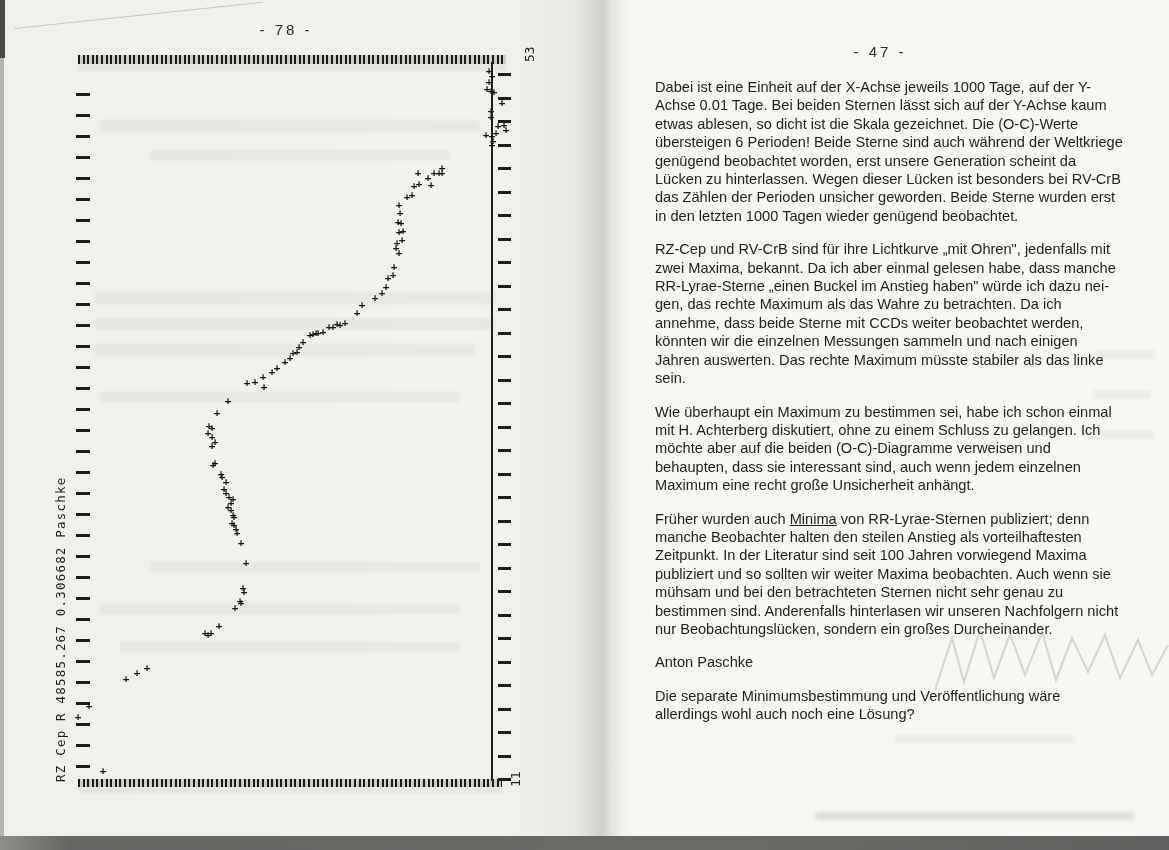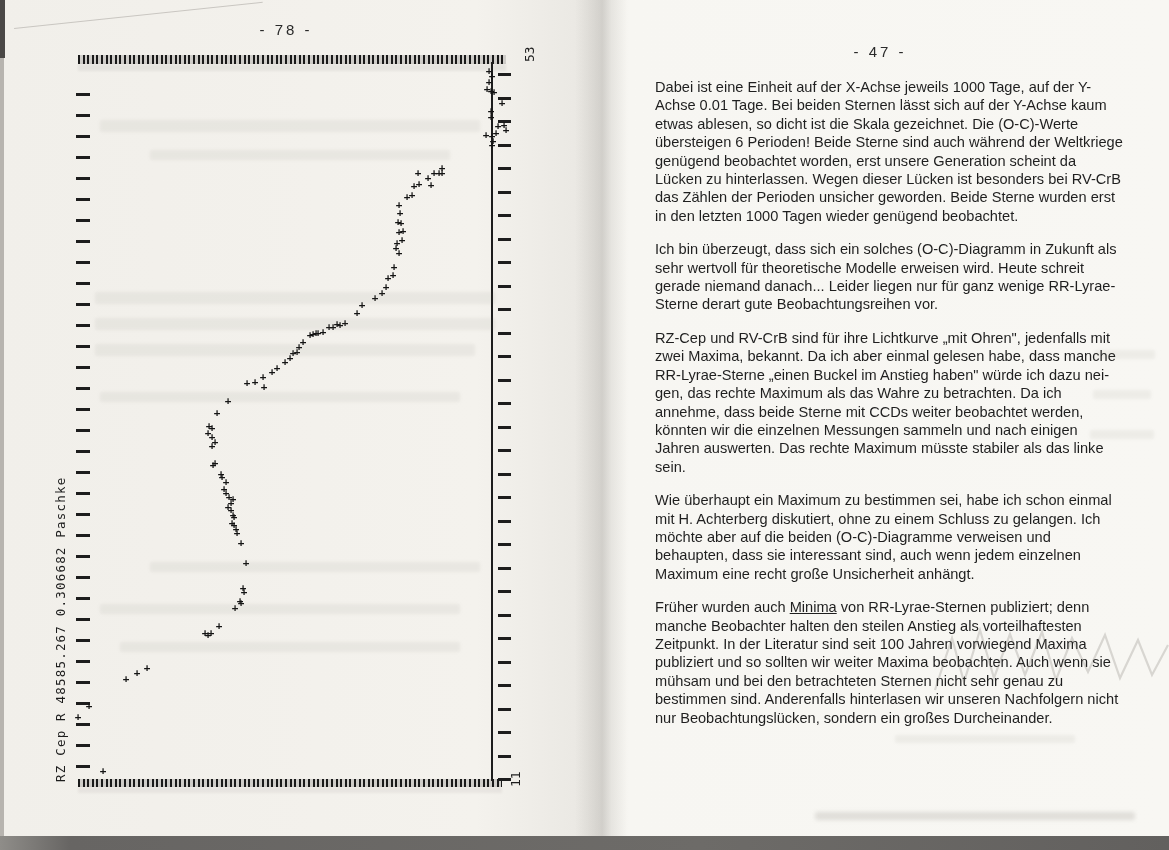--- a/index.html
+++ b/index.html
@@ -197,25 +197,26 @@
     <div class="ghost" style="left:150px;top:562px;width:330px;height:10px;"></div>
     <div class="ghost" style="left:100px;top:604px;width:360px;height:10px;"></div>
     <div class="ghost" style="left:120px;top:642px;width:340px;height:10px;"></div>
   </div>
 
   <div class="page page-right">
     <div class="pageno pageno-right">- 47 -</div>
 
     <div class="textcol">
       <p>Dabei ist eine Einheit auf der X-Achse jeweils 1000 Tage, auf der Y-Achse 0.01 Tage. Bei beiden Sternen lässt sich auf der Y-Achse kaum etwas ablesen, so dicht ist die Skala gezeichnet. Die (O-C)-Werte übersteigen 6 Perioden! Beide Sterne sind auch während der Weltkriege genügend beobachtet worden, erst unsere Generation scheint da Lücken zu hinterlassen. Wegen dieser Lücken ist besonders bei RV-CrB das Zählen der Perioden unsicher geworden. Beide Sterne wurden erst in den letzten 1000 Tagen wieder genügend beobachtet.</p>
-      <p>Ich bin überzeugt, dass sich ein solches (O-C)-Diagramm in Zukunft als sehr wertvoll für theoretische Modelle erweisen wird. Heute schreit gerade niemand danach... Leider liegen nur für ganz wenige RR-Lyrae-Sterne derart gute Beobachtungsreihen vor.</p>
       <p>RZ-Cep und RV-CrB sind für ihre Lichtkurve „mit Ohren", jedenfalls mit zwei Maxima, bekannt. Da ich aber einmal gelesen habe, dass manche RR-Lyrae-Sterne „einen Buckel im Anstieg haben" würde ich dazu nei- gen, das rechte Maximum als das Wahre zu betrachten. Da ich annehme, dass beide Sterne mit CCDs weiter beobachtet werden, könnten wir die einzelnen Messungen sammeln und nach einigen Jahren auswerten. Das rechte Maximum müsste stabiler als das linke sein.</p>
       <p>Wie überhaupt ein Maximum zu bestimmen sei, habe ich schon einmal mit H. Achterberg diskutiert, ohne zu einem Schluss zu gelangen. Ich möchte aber auf die beiden (O-C)-Diagramme verweisen und behaupten, dass sie interessant sind, auch wenn jedem einzelnen Maximum eine recht große Unsicherheit anhängt.</p>
       <p><span>Früher wurden auch </span><span class="ul">Minima</span><span> von RR-Lyrae-Sternen publiziert; denn manche Beobachter halten den steilen Anstieg als vorteilhaftesten Zeitpunkt. In der Literatur sind seit 100 Jahren vorwiegend Maxima publiziert und so sollten wir weiter Maxima beobachten. Auch wenn sie mühsam und bei den betrachteten Sternen nicht sehr genau zu bestimmen sind. Anderenfalls hinterlasen wir unseren Nachfolgern nicht nur Beobachtungslücken, sondern ein großes Durcheinander.</span></p>
+      <p class="sig">Anton Paschke</p>
       <p>
+          <span style="display:block">Die separate Minimumsbestimmung und Veröffentlichung wäre allerdings wohl auch noch eine Lösung?</span>
         </p>
     </div>
 
     <svg class="squiggle" style="left:335px;top:620px;" width="245" height="85" viewBox="0 0 245 85">
       <polyline points="5,70 22,18 34,62 50,10 64,58 80,14 95,55 112,12 126,60 142,18 158,52 175,15 190,58 208,20 222,55 238,25" fill="none" stroke="rgba(95,90,82,0.55)" stroke-width="2.2"></polyline>
     </svg>
     <div class="ghost-dk" style="left:220px;top:812px;width:320px;height:8px;"></div>
     <div class="ghost" style="left:500px;top:350px;width:60px;height:9px;"></div>
     <div class="ghost" style="left:498px;top:390px;width:58px;height:9px;"></div>
     <div class="ghost" style="left:495px;top:430px;width:64px;height:9px;"></div>

